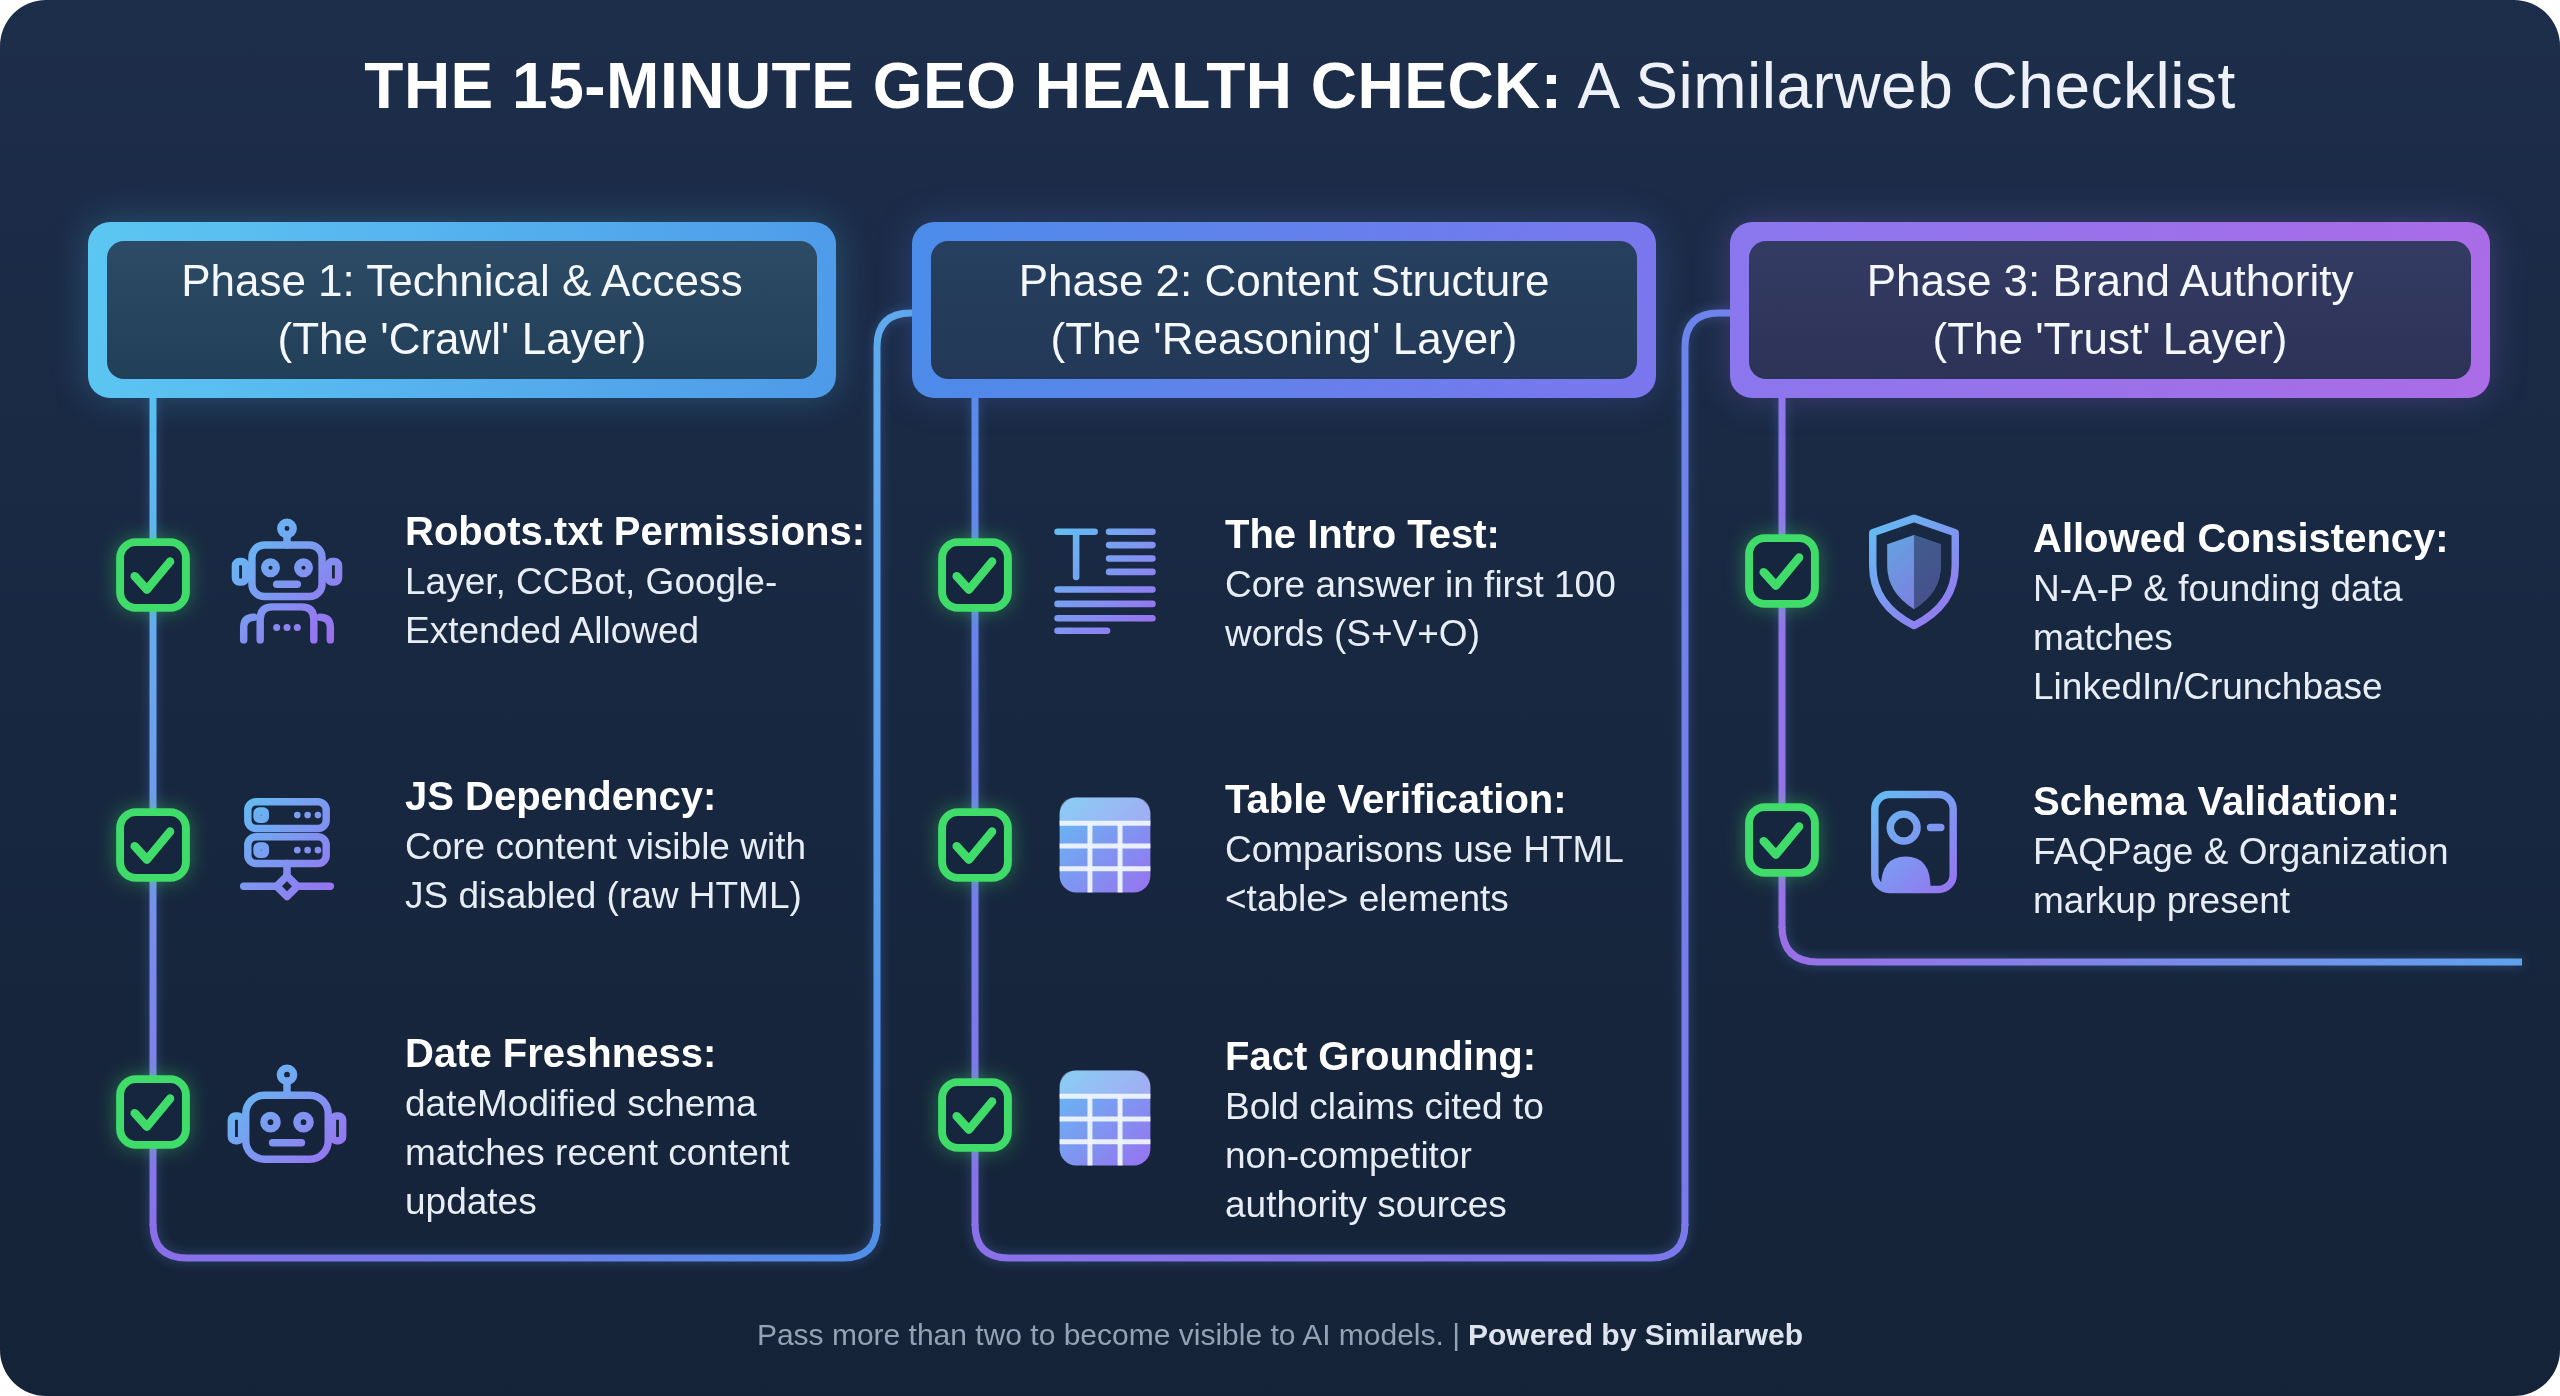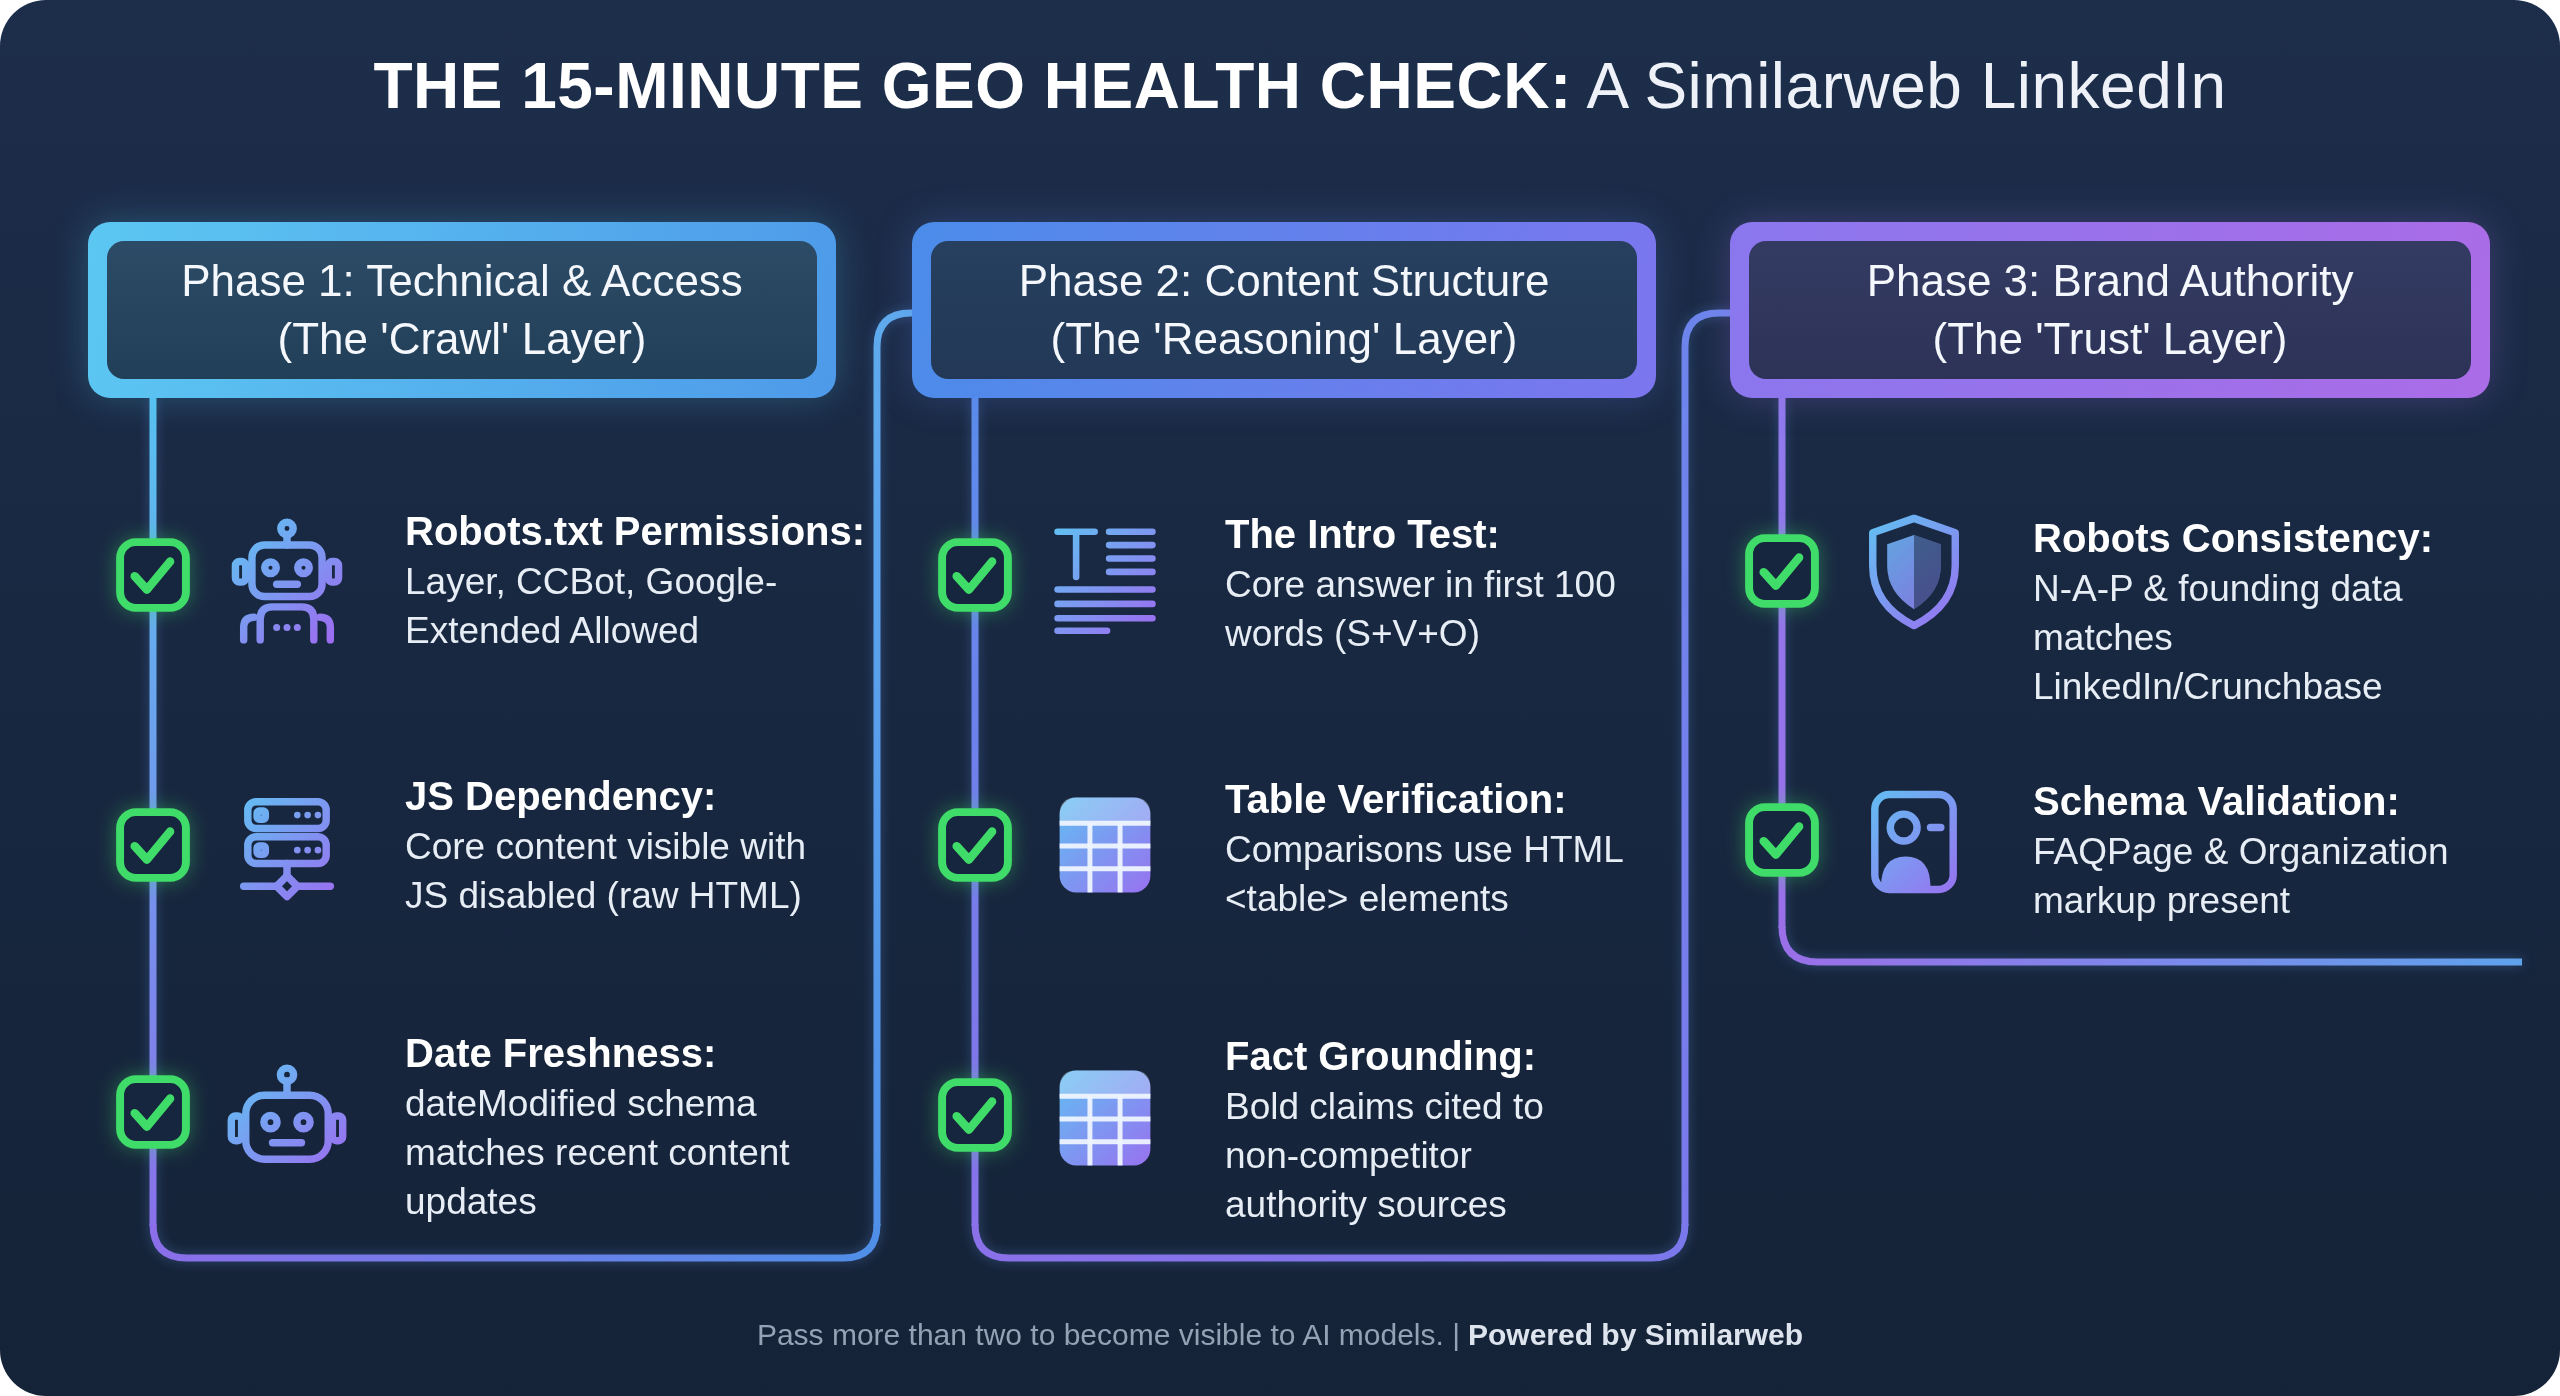--- a/index.html
+++ b/index.html
@@ -102,21 +102,21 @@
     <path d="M153,1224 Q153,1258 187,1258 L843,1258 Q877,1258 877,1224" stroke="url(#g1b)"></path>
     <path d="M877,1226 L877,347 Q877,313 911,313 L914,313" stroke="url(#g1c)"></path>
     <path d="M975,398 L975,1226" stroke="url(#g2a)"></path>
     <path d="M975,1224 Q975,1258 1009,1258 L1651,1258 Q1685,1258 1685,1224" stroke="url(#g2b)"></path>
     <path d="M1685,1226 L1685,347 Q1685,313 1719,313 L1732,313" stroke="url(#g2c)"></path>
     <path d="M1782,398 L1782,928" stroke="url(#g3a)"></path>
     <path d="M1782,926 Q1782,962 1818,962 L2522,962" stroke="url(#g3b)"></path>
   </svg>
 
   <div class="title">
-    <span class="tbold">THE 15-MINUTE GEO HEALTH CHECK:</span><span class="treg"> A Similarweb LinkedIn</span>
+    <span class="tbold">THE 15-MINUTE GEO HEALTH CHECK:</span><span class="treg"> A Similarweb Checklist</span>
   </div>
 
   <div class="hdrwrap p1w" style="left:88px;width:748px">
     <div class="hdr">Phase 1: Technical &amp; Access
 (The 'Crawl' Layer)</div>
   </div>
   <div class="hdrwrap p2w" style="left:912px;width:744px">
     <div class="hdr">Phase 2: Content Structure
 (The 'Reasoning' Layer)</div>
   </div>
@@ -283,21 +283,21 @@
       </svg>
   </div>
   <div class="icon" style="left:1914px;top:572px">
     <svg viewBox="0 0 64 64">
       <path class="ic" d="M32,6 L52,13 V29 Q52,48 32,58 Q12,48 12,29 V13 Z"></path>
       <path class="icf" d="M32,14 L45,18.5 V29 Q45,42 32,50 Q19,42 19,29 V18.5 Z" opacity=".9"></path>
       <path d="M32,14 L45,18.5 V29 Q45,42 32,50 Z" fill="#1b2b47" opacity=".55"></path>
     </svg>
   </div>
   <div class="itemtext" style="left:2000px;top:612px">
-    <div class="ititle">Robots Consistency:</div>
+    <div class="ititle">Allowed Consistency:</div>
     <div class="idesc">N-A-P &amp; founding data
 matches
 LinkedIn/Crunchbase</div>
   </div>
 
   <div class="checkbox" style="left:1782px;top:840px">
     <svg viewBox="0 0 64 64">
         <rect x="5" y="5" width="54" height="54" rx="13" fill="#15263e" stroke="#40dc69" stroke-width="6.5"></rect>
         <path d="M17,33 L27,44 L46,21" stroke="#40dc69" stroke-width="7" fill="none" stroke-linecap="round" stroke-linejoin="round"></path>
       </svg>

